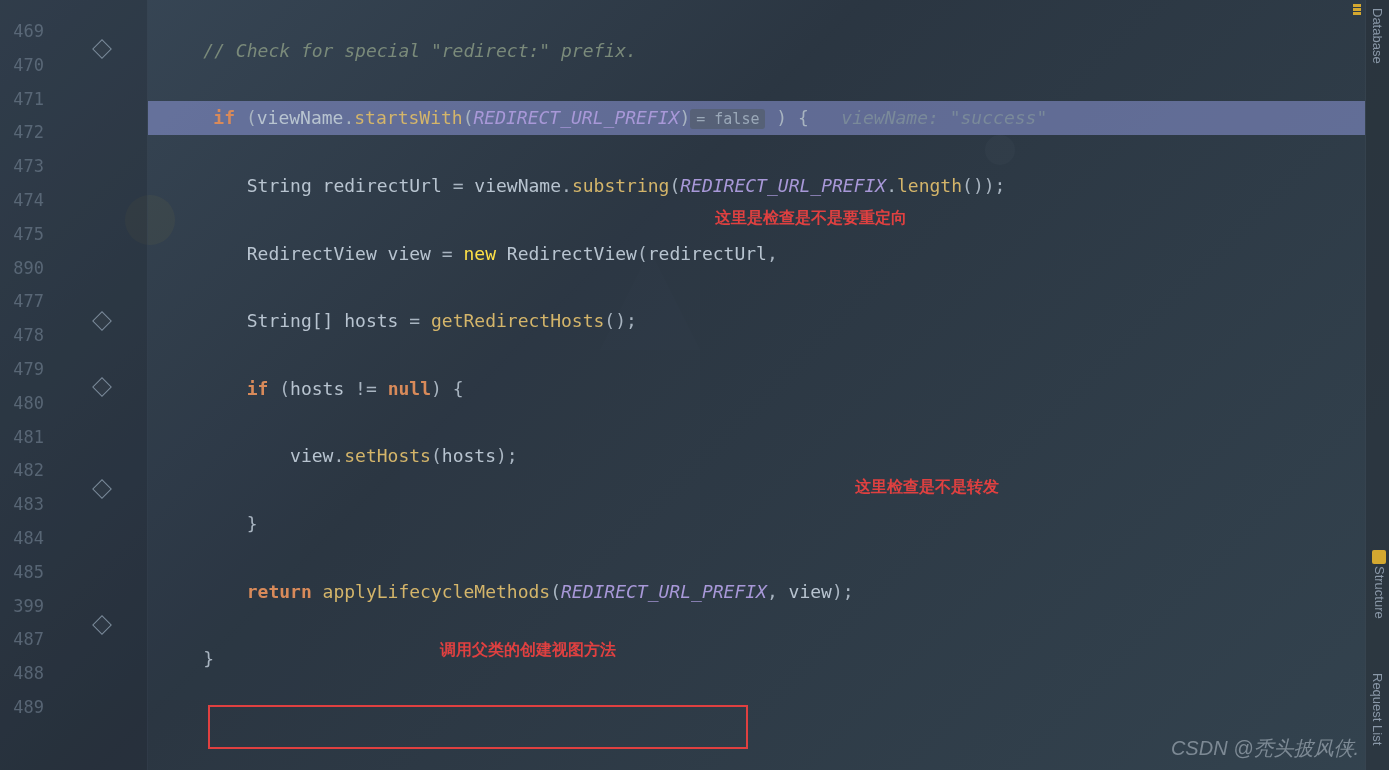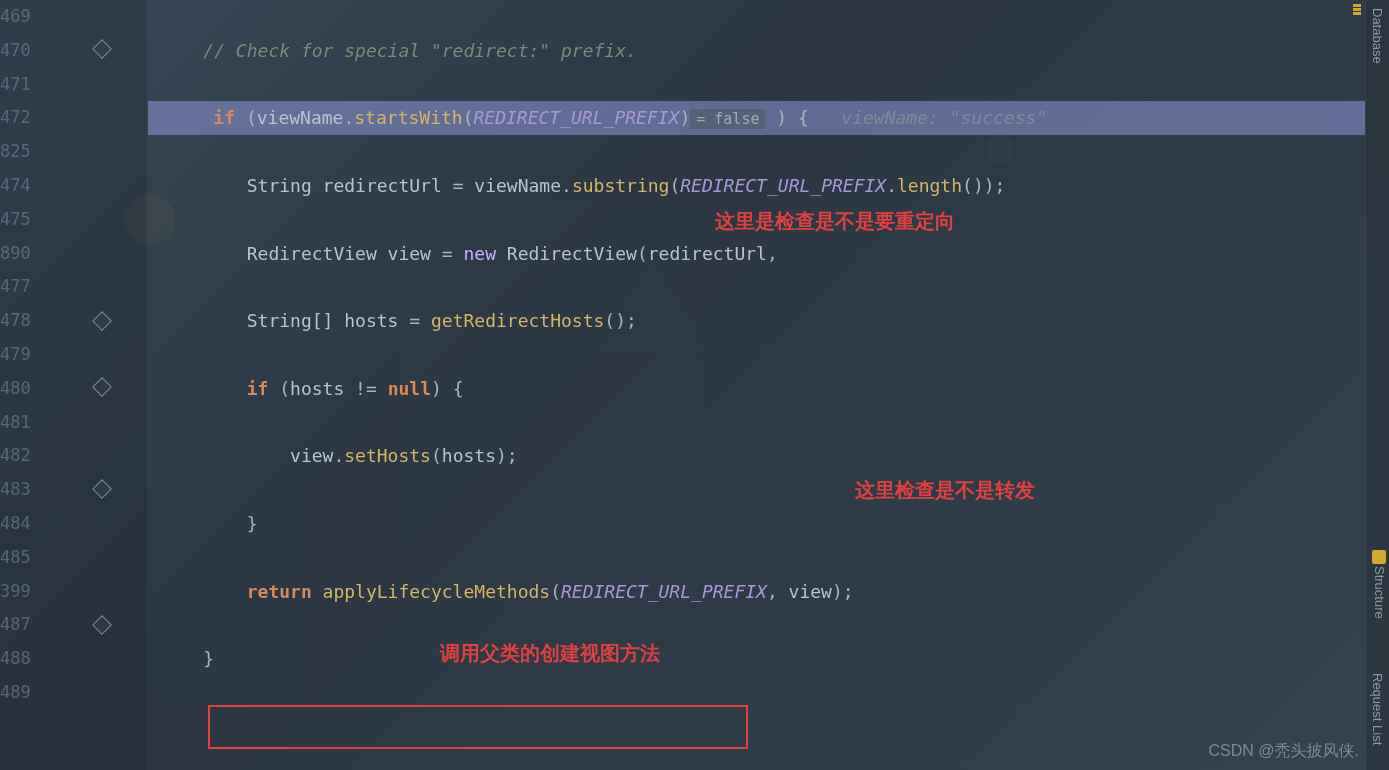--- a/index.html
+++ b/index.html
@@ -33,22 +33,23 @@
   border-right: 1px solid rgba(100,120,140,0.15);
 }
 .line-numbers {
   position: absolute;
   left: 0;
   top: 0;
   width: 50px;
   color: #6b7a8a;
   font-size: 17px;
   line-height: 33.8px;
+  text-align: right;
   padding-right: 6px;
-  padding-top: 0;
+  padding-top: 15px;
 }
 .line-numbers div { opacity: 0.7; }
 .gutter-icons {
   position: absolute;
   left: 95px;
   top: 0;
   width: 20px;
 }
 .gutter-icon {
   position: absolute;
@@ -75,35 +76,35 @@
 .hl-line {
   background: rgba(150,160,230,0.5);
   padding-left: 22px;
 }
 .c-keyword { color: #d88a5a; font-weight: bold; }
 .c-comment { color: #7a8a7a; font-style: italic; }
 .c-method { color: #d4b56a; }
 .c-const { color: #a898d8; font-style: italic; }
 .c-var { color: #b8c4d0; }
 .c-type { color: #b8c4d0; }
-.c-new { color: #c4b5fd; }
+.c-new { color: #fde047; }
 .c-punc { color: #a8b4c0; }
 .c-param { color: #7a8a9a; font-style: italic; }
 .inline-eval {
   background: rgba(80,90,100,0.6);
   color: #9aa8b8;
   padding: 1px 6px;
   border-radius: 3px;
   font-size: 15px;
   font-style: normal;
 }
 .annotation-red {
   color: #e04040;
   font-weight: bold;
-  font-size: 20px;
+  font-size: 16px;
   font-family: 'Microsoft YaHei', sans-serif;
   position: absolute;
 }
 .red-box {
   position: absolute;
   border: 2px solid #e04040;
 }
 .right-sidebar {
   position: absolute;
   right: 0;
@@ -129,22 +130,23 @@
   background: #d4a830;
   display: inline-block;
   margin: 2px;
   border-radius: 2px;
 }
 .watermark {
   position: absolute;
   right: 30px;
   bottom: 8px;
   color: rgba(200,210,220,0.5);
-  font-size: 16px;
+  font-size: 20px;
   font-family: sans-serif;
+  font-style: italic;
 }
 .minimap {
   position: absolute;
   right: 28px;
   top: 4px;
   width: 8px;
 }
 .minimap-mark { width: 8px; height: 3px; background: #d4a830; margin-bottom: 1px; }
 </style>
 </head>
@@ -158,21 +160,21 @@
   <circle cx="1000" cy="150" r="15" fill="#8898a8" opacity="0.3"></circle>
   <polygon points="600,350 700,350 650,250" fill="#5a6a7a" opacity="0.2"></polygon>
 </svg>
 
 <div class="gutter">
   <div class="line-numbers">
     <div>469</div>
     <div>470</div>
     <div>471</div>
     <div>472</div>
-    <div>825</div>
+    <div>473</div>
     <div>474</div>
     <div>475</div>
     <div>890</div>
     <div>477</div>
     <div>478</div>
     <div>479</div>
     <div>480</div>
     <div>481</div>
     <div>482</div>
     <div>483</div>

